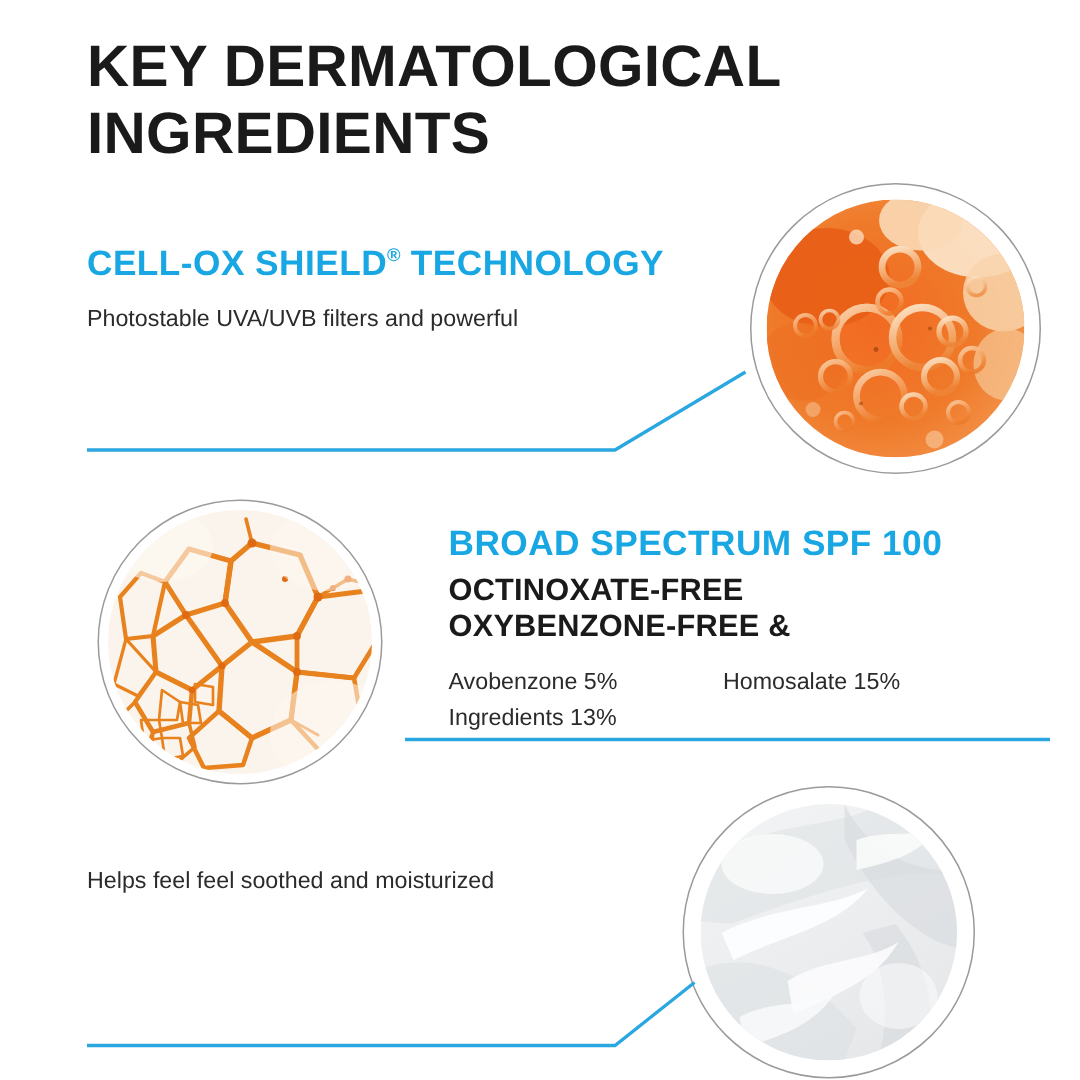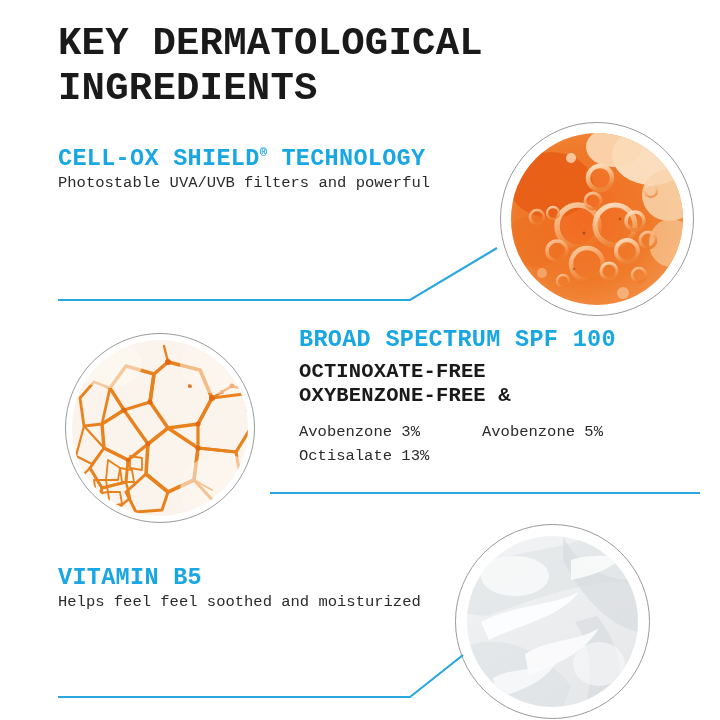--- a/index.html
+++ b/index.html
@@ -10,21 +10,20 @@
   body {
     font-family: "Liberation Sans", sans-serif;
     -webkit-font-smoothing: antialiased;
   }
   #page {
     position: relative;
     width: 720px;
     height: 720px;
     background: #ffffff;
     overflow: hidden;
-    font-family: Liberation Mono, monospace;
   }
 
   
   .page-title {
     position: absolute;
     left: 58px;
     top: 22px;
     width: 560px;
     font-size: 39px;
     line-height: 45px;
@@ -57,20 +56,21 @@
     letter-spacing: 0.15px;
     color: #1a1a1a;
     text-transform: uppercase;
     margin-top: 6px;
   }
   .body-copy {
     font-size: 15.5px;
     line-height: 21px;
     font-weight: 400;
     color: #2b2b2b;
+    margin-top: 13px;
   }
 
   
   .ingredients {
     margin-top: 14px;
     display: grid;
     grid-template-columns: 183px auto;
     row-gap: 3px;
     font-size: 15.5px;
     line-height: 21px;
@@ -161,21 +161,21 @@
       <circle cx="60" cy="25" r="5" fill="#FBDCBB" opacity="0.8"></circle>
       <circle cx="31" cy="140" r="5" fill="#F6BE8D" opacity="0.6"></circle>
       <circle cx="112" cy="160" r="6" fill="#F8CDA2" opacity="0.6"></circle>
 
       <circle cx="73" cy="100" r="1.6" fill="#8A3B08" opacity="0.6"></circle>
       <circle cx="109" cy="86" r="1.4" fill="#8A3B08" opacity="0.5"></circle>
       <circle cx="63" cy="136" r="1.3" fill="#8A3B08" opacity="0.5"></circle>
     </svg>
   </div>
 
-  <div class="block" style="left:58px; top:139px; width:460px;">
+  <div class="block" style="left:58px; top:156px; width:460px;">
     <div class="eyebrow"><span>CELL-OX SHIELD</span><span class="reg">®</span><span> TECHNOLOGY</span></div>
     <div class="body-copy">
       <div>Photostable UVA/UVB filters and powerful</div>
     </div>
   </div>
 
   <svg class="connector" style="left:0px; top:0px; width:720px; height:720px;" viewBox="0 0 720 720">
     <path d="M 58 300 L 410 300 L 497 248"></path>
   </svg>
 
@@ -224,32 +224,32 @@
         <circle cx="118" cy="46" r="2"></circle>
         <circle cx="150" cy="52" r="2"></circle>
       </g>
 
       <ellipse cx="150" cy="150" rx="42" ry="36" fill="#FDF7F0" opacity="0.55"></ellipse>
       <ellipse cx="146" cy="26" rx="38" ry="28" fill="#FDF7F0" opacity="0.5"></ellipse>
       <ellipse cx="36" cy="24" rx="34" ry="24" fill="#FDF8F2" opacity="0.6"></ellipse>
     </svg>
   </div>
 
-  <div class="block" style="left:299px; top:326px; width:400px;">
+  <div class="block" style="left:299px; top:348px; width:400px;">
     <div class="eyebrow">BROAD SPECTRUM SPF 100</div>
     <div class="subhead">
       <div>OCTINOXATE-FREE</div>
       <div>OXYBENZONE-FREE &amp;</div>
     </div>
     <div class="ingredients">
       <span><span>Avobenzone</span>
-        <span>3%</span></span>
-      <span><span>Avobenzone</span>
         <span>5%</span></span>
-      <span><span>Octisalate</span>
+      <span><span>Homosalate</span>
+        <span>15%</span></span>
+      <span><span>Ingredients</span>
         <span>13%</span></span>
     </div>
   </div>
 
   <svg class="connector" style="left:0px; top:0px; width:720px; height:720px;" viewBox="0 0 720 720">
     <path d="M 270 493 L 700 493"></path>
   </svg>
 
   <div class="photo-ring" style="left:455px; top:524px; width:195px; height:195px;"></div>
   <div class="photo-inner" style="left:467px; top:536px; width:171px; height:171px;">
@@ -271,21 +271,20 @@
       <path d="M 14 86 C 48 68, 86 70, 112 56 C 92 82, 54 88, 22 104 Z" fill="#FDFDFE" opacity="0.95"></path>
       <path d="M 58 118 C 84 102, 110 106, 132 92 C 116 120, 86 128, 62 140 Z" fill="#FCFCFD" opacity="0.9"></path>
       <path d="M 104 24 C 126 16, 146 24, 160 14 C 146 36, 120 40, 104 44 Z" fill="#FBFCFC" opacity="0.85"></path>
       <path d="M 26 142 C 48 130, 72 136, 90 126 C 74 150, 48 156, 30 162 Z" fill="#FAFBFC" opacity="0.8"></path>
       <ellipse cx="48" cy="40" rx="34" ry="20" fill="#FCFDFD" opacity="0.7"></ellipse>
       <ellipse cx="132" cy="128" rx="26" ry="22" fill="#FBFCFD" opacity="0.55"></ellipse>
     </svg>
   </div>
 
   <div class="block" style="left:58px; top:564px; width:420px;">
-    <div class="eyebrow">VITAMIN B5</div>
     <div class="body-copy">
       <div>Helps feel feel soothed and moisturized</div>
     </div>
   </div>
 
   <svg class="connector" style="left:0px; top:0px; width:720px; height:720px;" viewBox="0 0 720 720">
     <path d="M 58 697 L 410 697 L 463 655"></path>
   </svg>
 
 </div>

